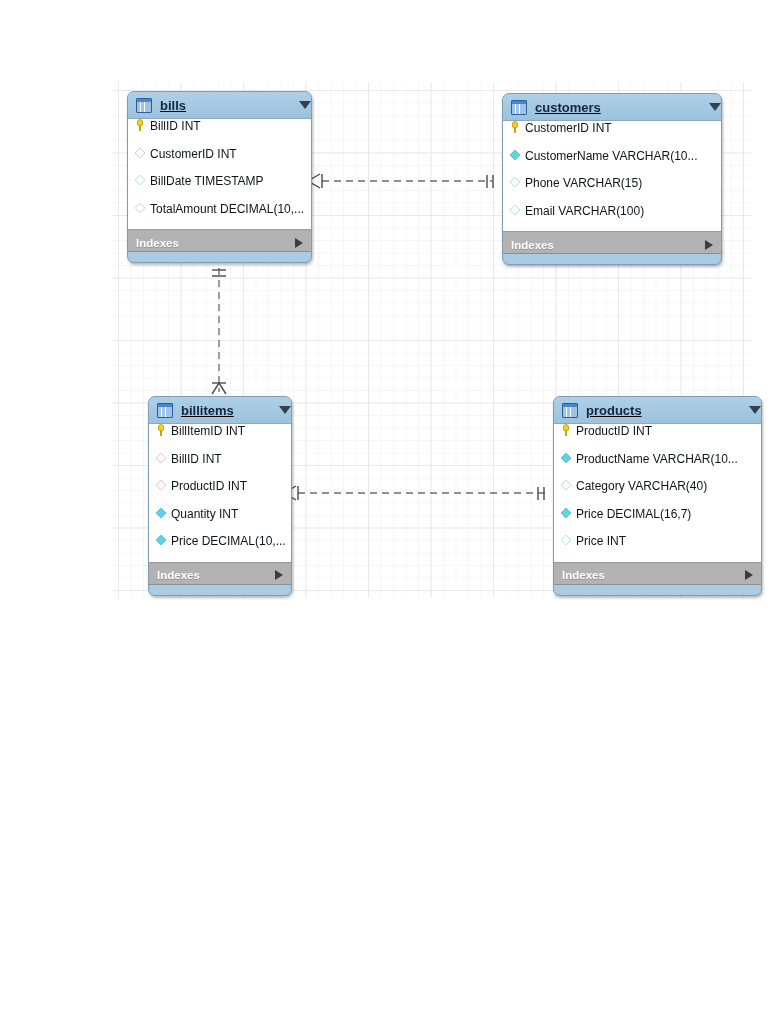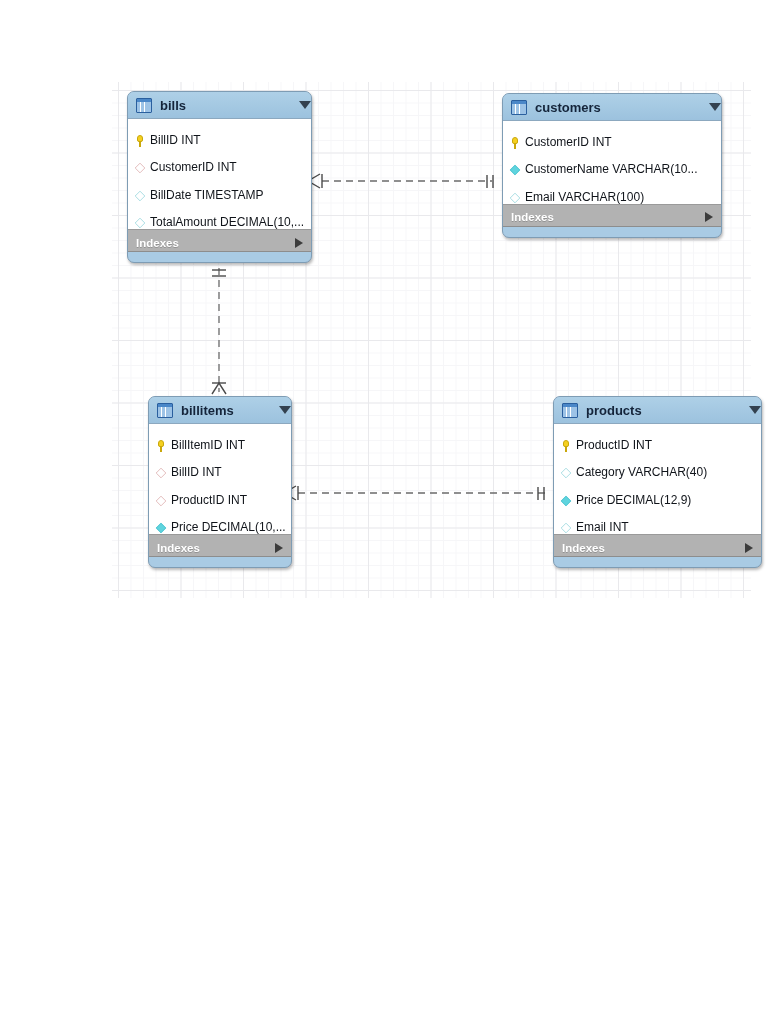--- a/index.html
+++ b/index.html
@@ -56,20 +56,21 @@
     border: 1px solid #7e9cb4;
   }
   .tbl-header {
     height: 26px;
     border-radius: 6px 6px 0 0;
     background: linear-gradient(to bottom, #aed0e7 0%, #9cc2de 100%);
     display: flex;
     align-items: center;
     padding: 0 0 0 8px;
     box-sizing: border-box;
+    text-decoration: underline;
   }
   .tbl-icon {
     width: 14px;
     height: 13px;
     flex: 0 0 auto;
     background: #ffffff;
     border: 1px solid #2a5f9e;
     border-radius: 1px;
     position: relative;
     overflow: hidden;
@@ -110,21 +111,21 @@
     border-top: 8px solid #33414f;
   }
 
   .tbl-body {
     background: #ffffff;
     border-top: 1px solid #8ca8bf;
     border-bottom: 1px solid #9a9a9a;
   }
   .col-row {
     display: flex;
-    align-items: flex-end;
+    align-items: flex-start;
     height: 27.5px;
     padding-left: 6px;
     box-sizing: border-box;
     white-space: nowrap;
     overflow: hidden;
   }
   .col-ico {
     flex: 0 0 auto;
     width: 12px;
     height: 12px;
@@ -272,20 +273,24 @@
         <div class="col-row">
           <span class="col-ico ico-pk"></span>
           <span class="col-text">CustomerID INT</span>
         </div>
         <div class="col-row">
           <span class="col-ico ico-dia ico-nn"></span>
           <span class="col-text">CustomerName VARCHAR(10...</span>
         </div>
         <div class="col-row">
           <span class="col-ico ico-dia ico-null"></span>
+          <span class="col-text">Phone VARCHAR(15)</span>
+        </div>
+        <div class="col-row">
+          <span class="col-ico ico-dia ico-null"></span>
           <span class="col-text">Email VARCHAR(100)</span>
         </div>
       </div>
       <div class="tbl-indexes">
         <span class="idx-label">Indexes</span>
         <span class="idx-arrow"></span>
       </div>
     </div>
     <div class="table-fig" style="left: 148px; top: 396px; width: 144px;">
       <div class="tbl-header">
@@ -301,50 +306,58 @@
         <div class="col-row">
           <span class="col-ico ico-dia ico-fk"></span>
           <span class="col-text">BillID INT</span>
         </div>
         <div class="col-row">
           <span class="col-ico ico-dia ico-fk"></span>
           <span class="col-text">ProductID INT</span>
         </div>
         <div class="col-row">
           <span class="col-ico ico-dia ico-nn"></span>
+          <span class="col-text">Quantity INT</span>
+        </div>
+        <div class="col-row">
+          <span class="col-ico ico-dia ico-nn"></span>
           <span class="col-text">Price DECIMAL(10,...</span>
         </div>
       </div>
       <div class="tbl-indexes">
         <span class="idx-label">Indexes</span>
         <span class="idx-arrow"></span>
       </div>
     </div>
     <div class="table-fig" style="left: 553px; top: 396px; width: 209px;">
       <div class="tbl-header">
         <span class="tbl-icon"></span>
         <span class="tbl-title">products</span>
         <span class="tbl-collapse"></span>
       </div>
       <div class="tbl-body">
         <div class="col-row">
           <span class="col-ico ico-pk"></span>
           <span class="col-text">ProductID INT</span>
         </div>
         <div class="col-row">
+          <span class="col-ico ico-dia ico-nn"></span>
+          <span class="col-text">ProductName VARCHAR(10...</span>
+        </div>
+        <div class="col-row">
           <span class="col-ico ico-dia ico-null"></span>
           <span class="col-text">Category VARCHAR(40)</span>
         </div>
         <div class="col-row">
           <span class="col-ico ico-dia ico-nn"></span>
-          <span class="col-text">Price DECIMAL(12,9)</span>
-        </div>
-        <div class="col-row">
-          <span class="col-ico ico-dia ico-null"></span>
-          <span class="col-text">Email INT</span>
+          <span class="col-text">Price DECIMAL(16,7)</span>
+        </div>
+        <div class="col-row">
+          <span class="col-ico ico-dia ico-null"></span>
+          <span class="col-text">Price INT</span>
         </div>
       </div>
       <div class="tbl-indexes">
         <span class="idx-label">Indexes</span>
         <span class="idx-arrow"></span>
       </div>
     </div>
   </div>
 
 </body></html>

